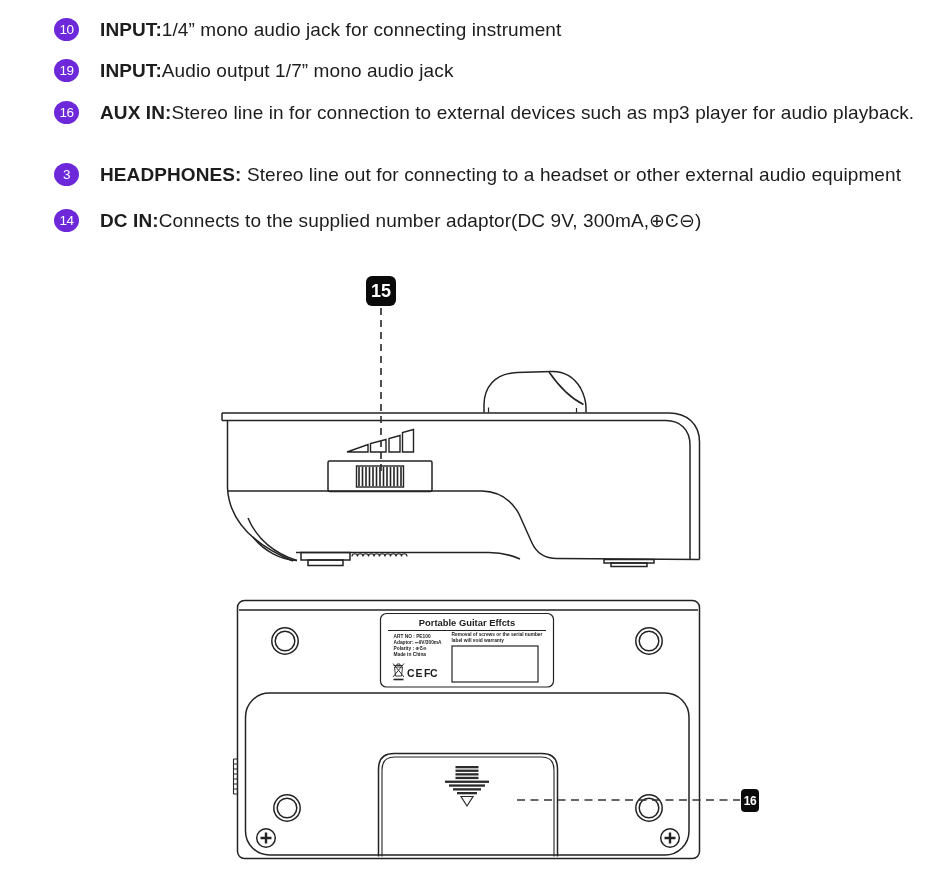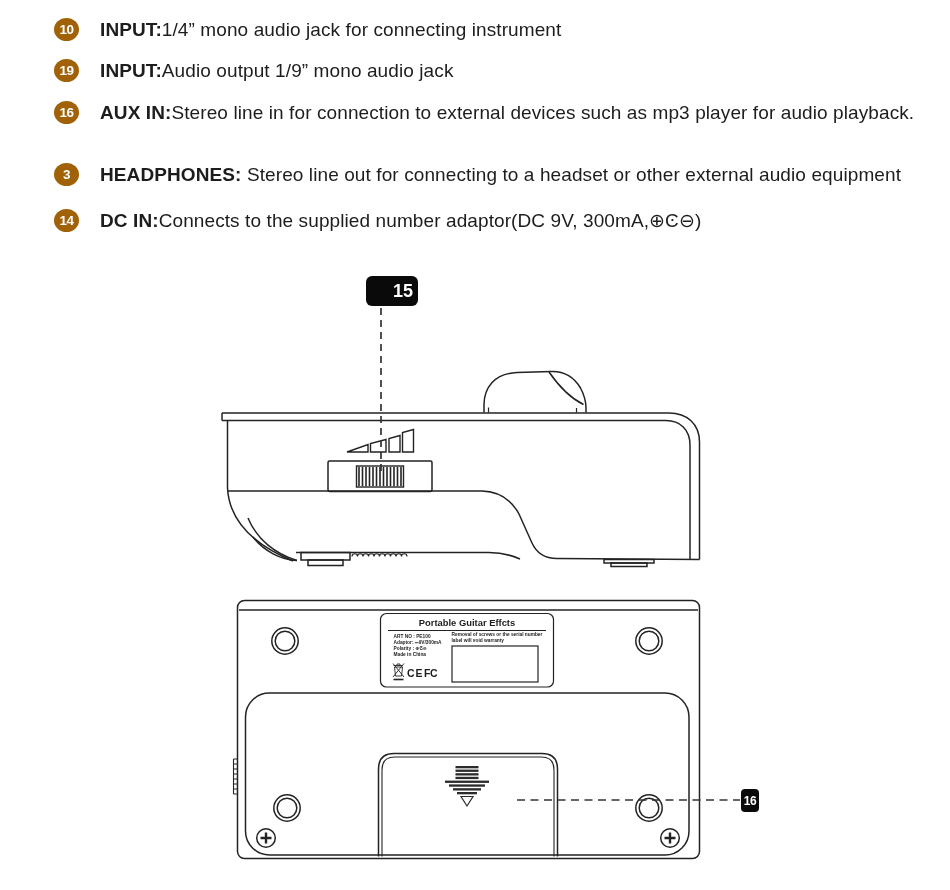--- a/index.html
+++ b/index.html
@@ -4,33 +4,33 @@
 <style>
   html,body{margin:0;padding:0;background:#ffffff;}
   .page{
     position:relative;width:950px;height:890px;background:#ffffff;overflow:hidden;
     font-family:"Liberation Sans","DejaVu Sans",sans-serif;color:#1d1d1d;
   }
   
   .row{position:absolute;left:54px;width:861px;}
   .badge{
     position:absolute;left:0;top:1px;width:25px;height:23px;border-radius:50%;
-    background:#a16207;color:#fff;font-weight:bold;font-size:13.5px;
+    background:#6d28d9;color:#fff;font-weight:normal;font-size:13.5px;
     display:flex;align-items:center;justify-content:center;letter-spacing:-0.5px;
   }
   .itext{
     margin-left:46px;width:815px;font-size:19px;line-height:26px;letter-spacing:0.1px;
   }
   .itext b{font-weight:bold;}
   
   .callout{
     position:absolute;background:#0a0a0a;color:#fff;font-weight:bold;
     display:flex;align-items:center;justify-content:center;
   }
-  .callout.c15{left:366px;top:276px;width:30px;height:30px;border-radius:6px;font-size:18px;padding-left:22px;}
+  .callout.c15{left:366px;top:276px;width:30px;height:30px;border-radius:6px;font-size:18px;}
   .callout.c16{left:741px;top:789px;width:18px;height:23px;border-radius:4px;font-size:12px;letter-spacing:-0.5px;}
   svg{position:absolute;left:0;top:0;}
   svg text{font-family:"Liberation Sans","DejaVu Sans",sans-serif;fill:#1d1d1d;}
 </style>
 </head>
 <body>
 
 <div class="page">
 
   <svg width="950" height="890" viewBox="0 0 950 890">
@@ -170,21 +170,21 @@
 
   <div>
 
     <div class="row" style="top:17px">
       <span class="badge">10</span>
       <div class="itext"><b>INPUT:</b><span>1/4” mono audio jack for connecting instrument</span></div>
     </div>
 
     <div class="row" style="top:58px">
       <span class="badge">19</span>
-      <div class="itext"><b>INPUT:</b><span>Audio output 1/9” mono audio jack</span></div>
+      <div class="itext"><b>INPUT:</b><span>Audio output 1/7” mono audio jack</span></div>
     </div>
 
     <div class="row" style="top:100px">
       <span class="badge">16</span>
       <div class="itext"><b>AUX IN:</b><span>Stereo line in for connection to external devices such as mp3 player for audio playback.</span></div>
     </div>
 
     <div class="row" style="top:162px">
       <span class="badge">3</span>
       <div class="itext"><b>HEADPHONES:</b><span> Stereo line out for connecting to a headset or other external audio equipment</span></div>

